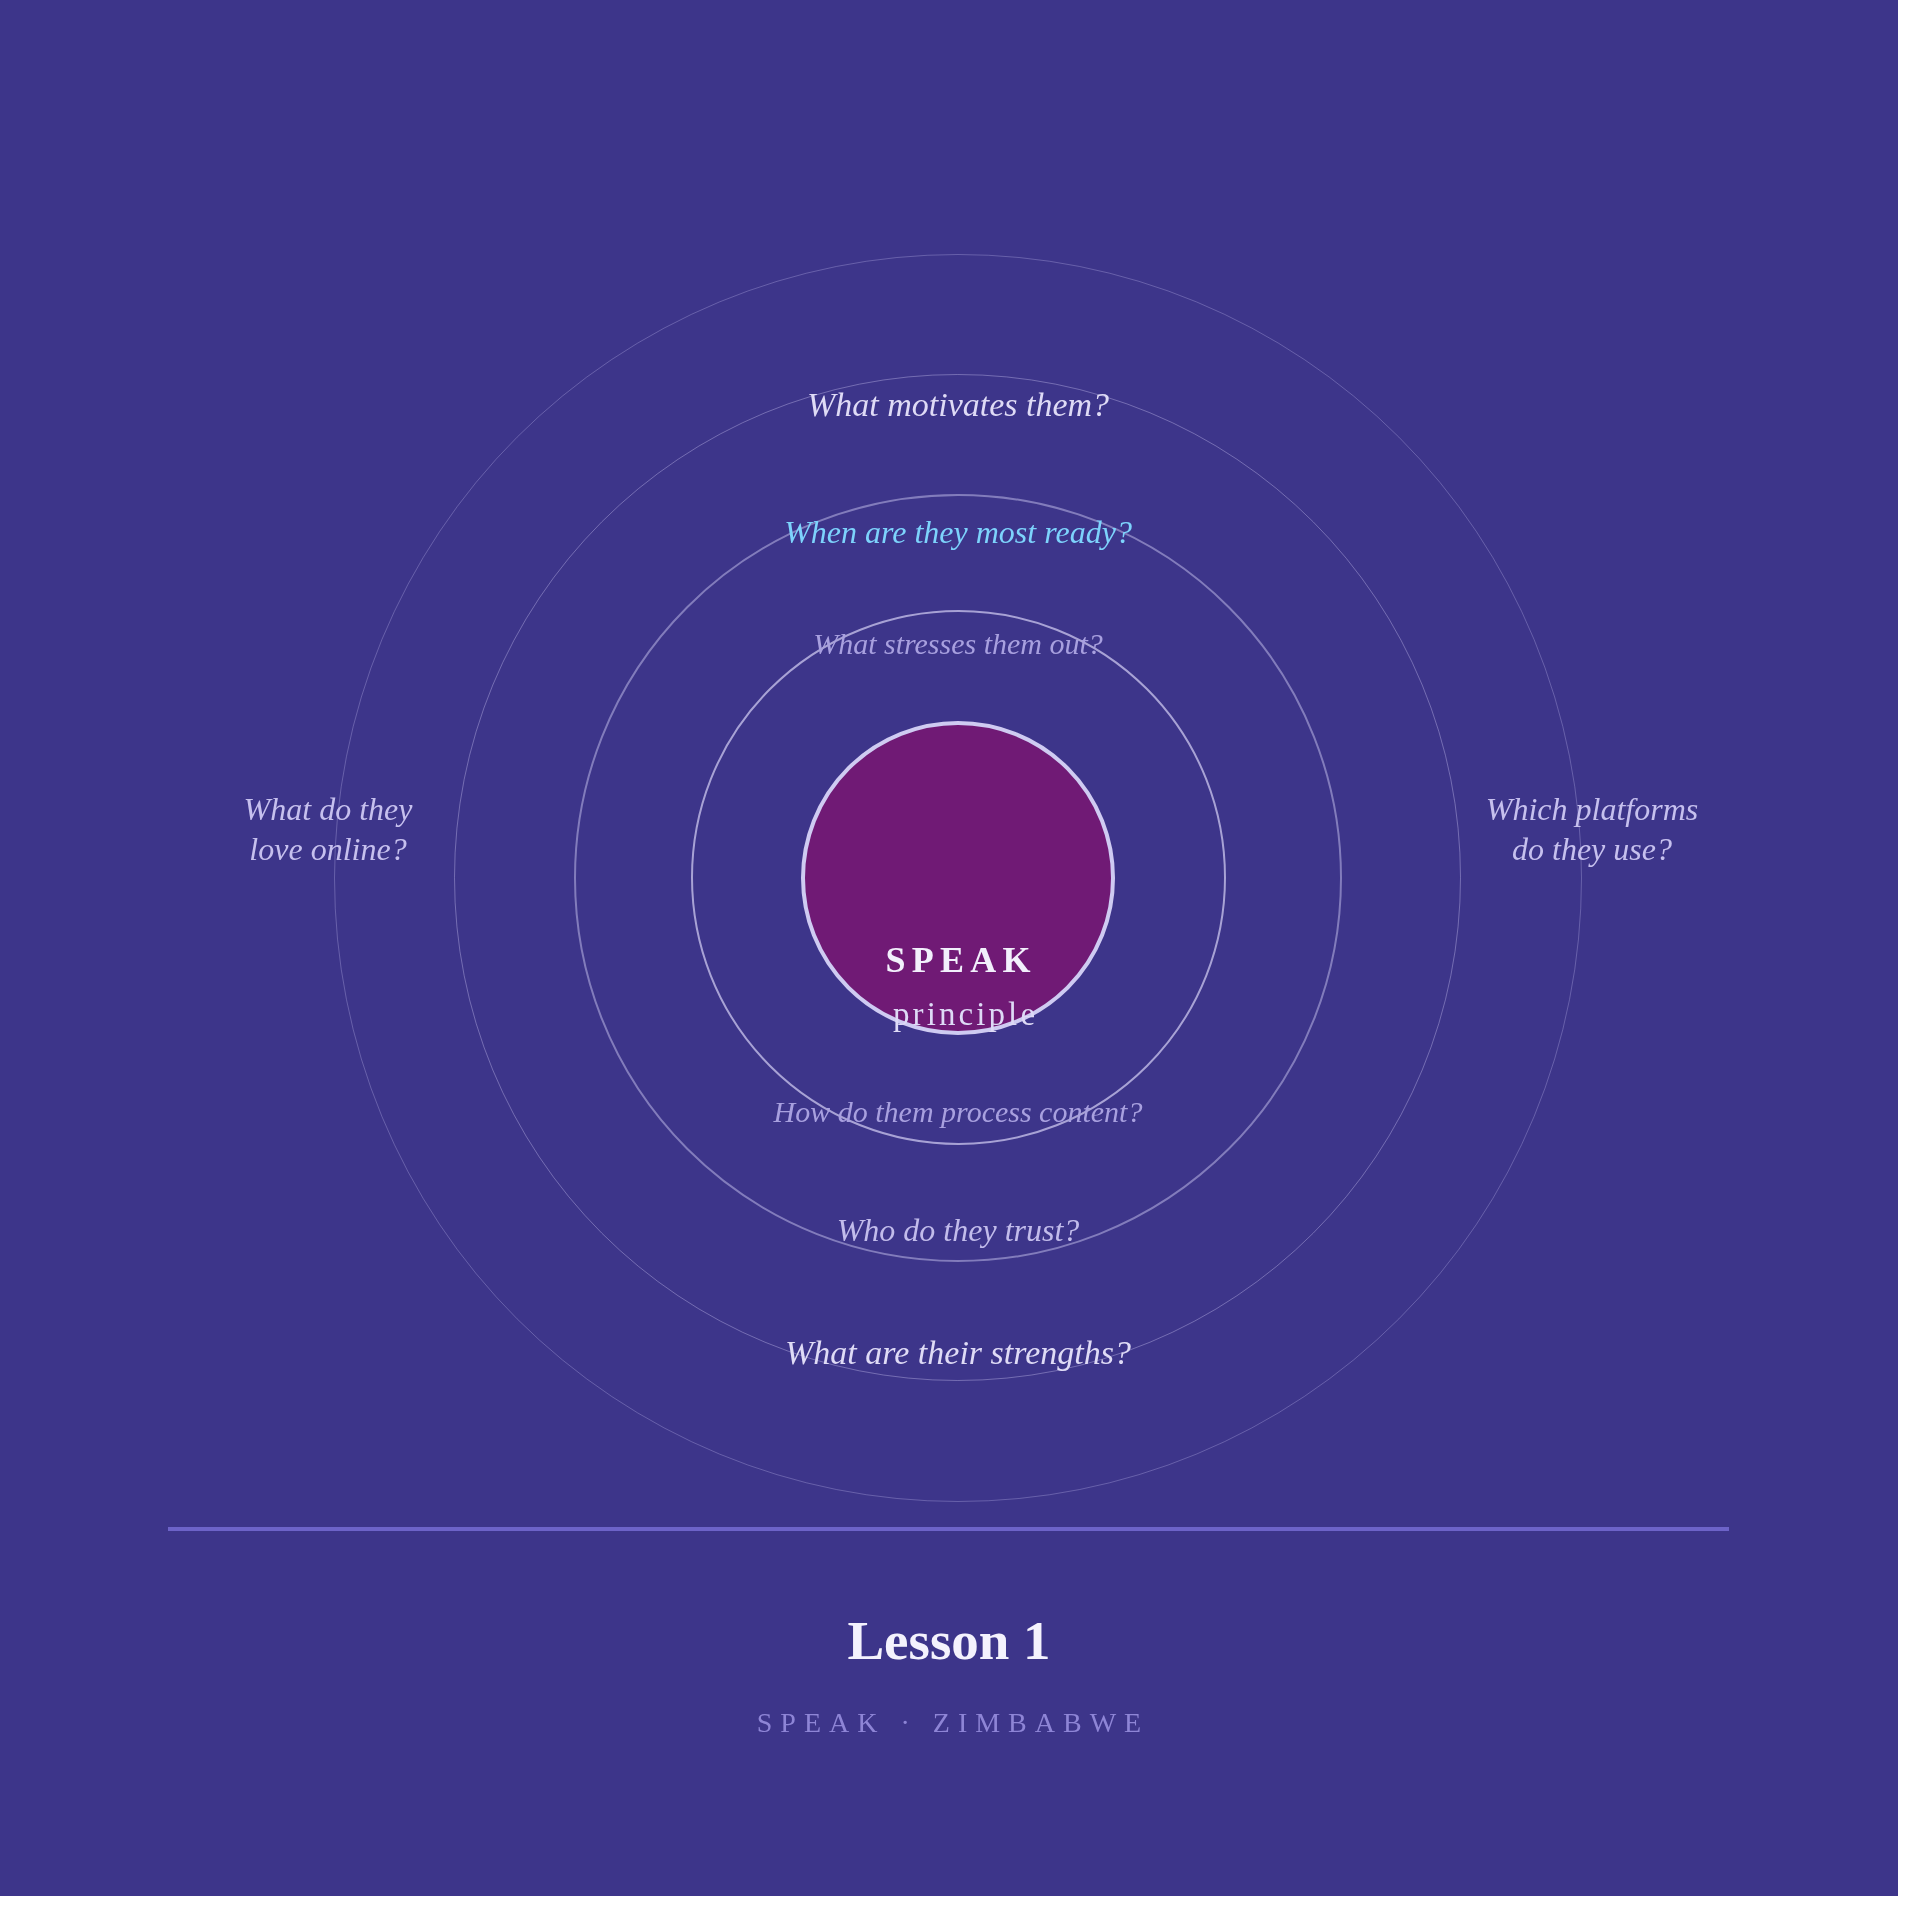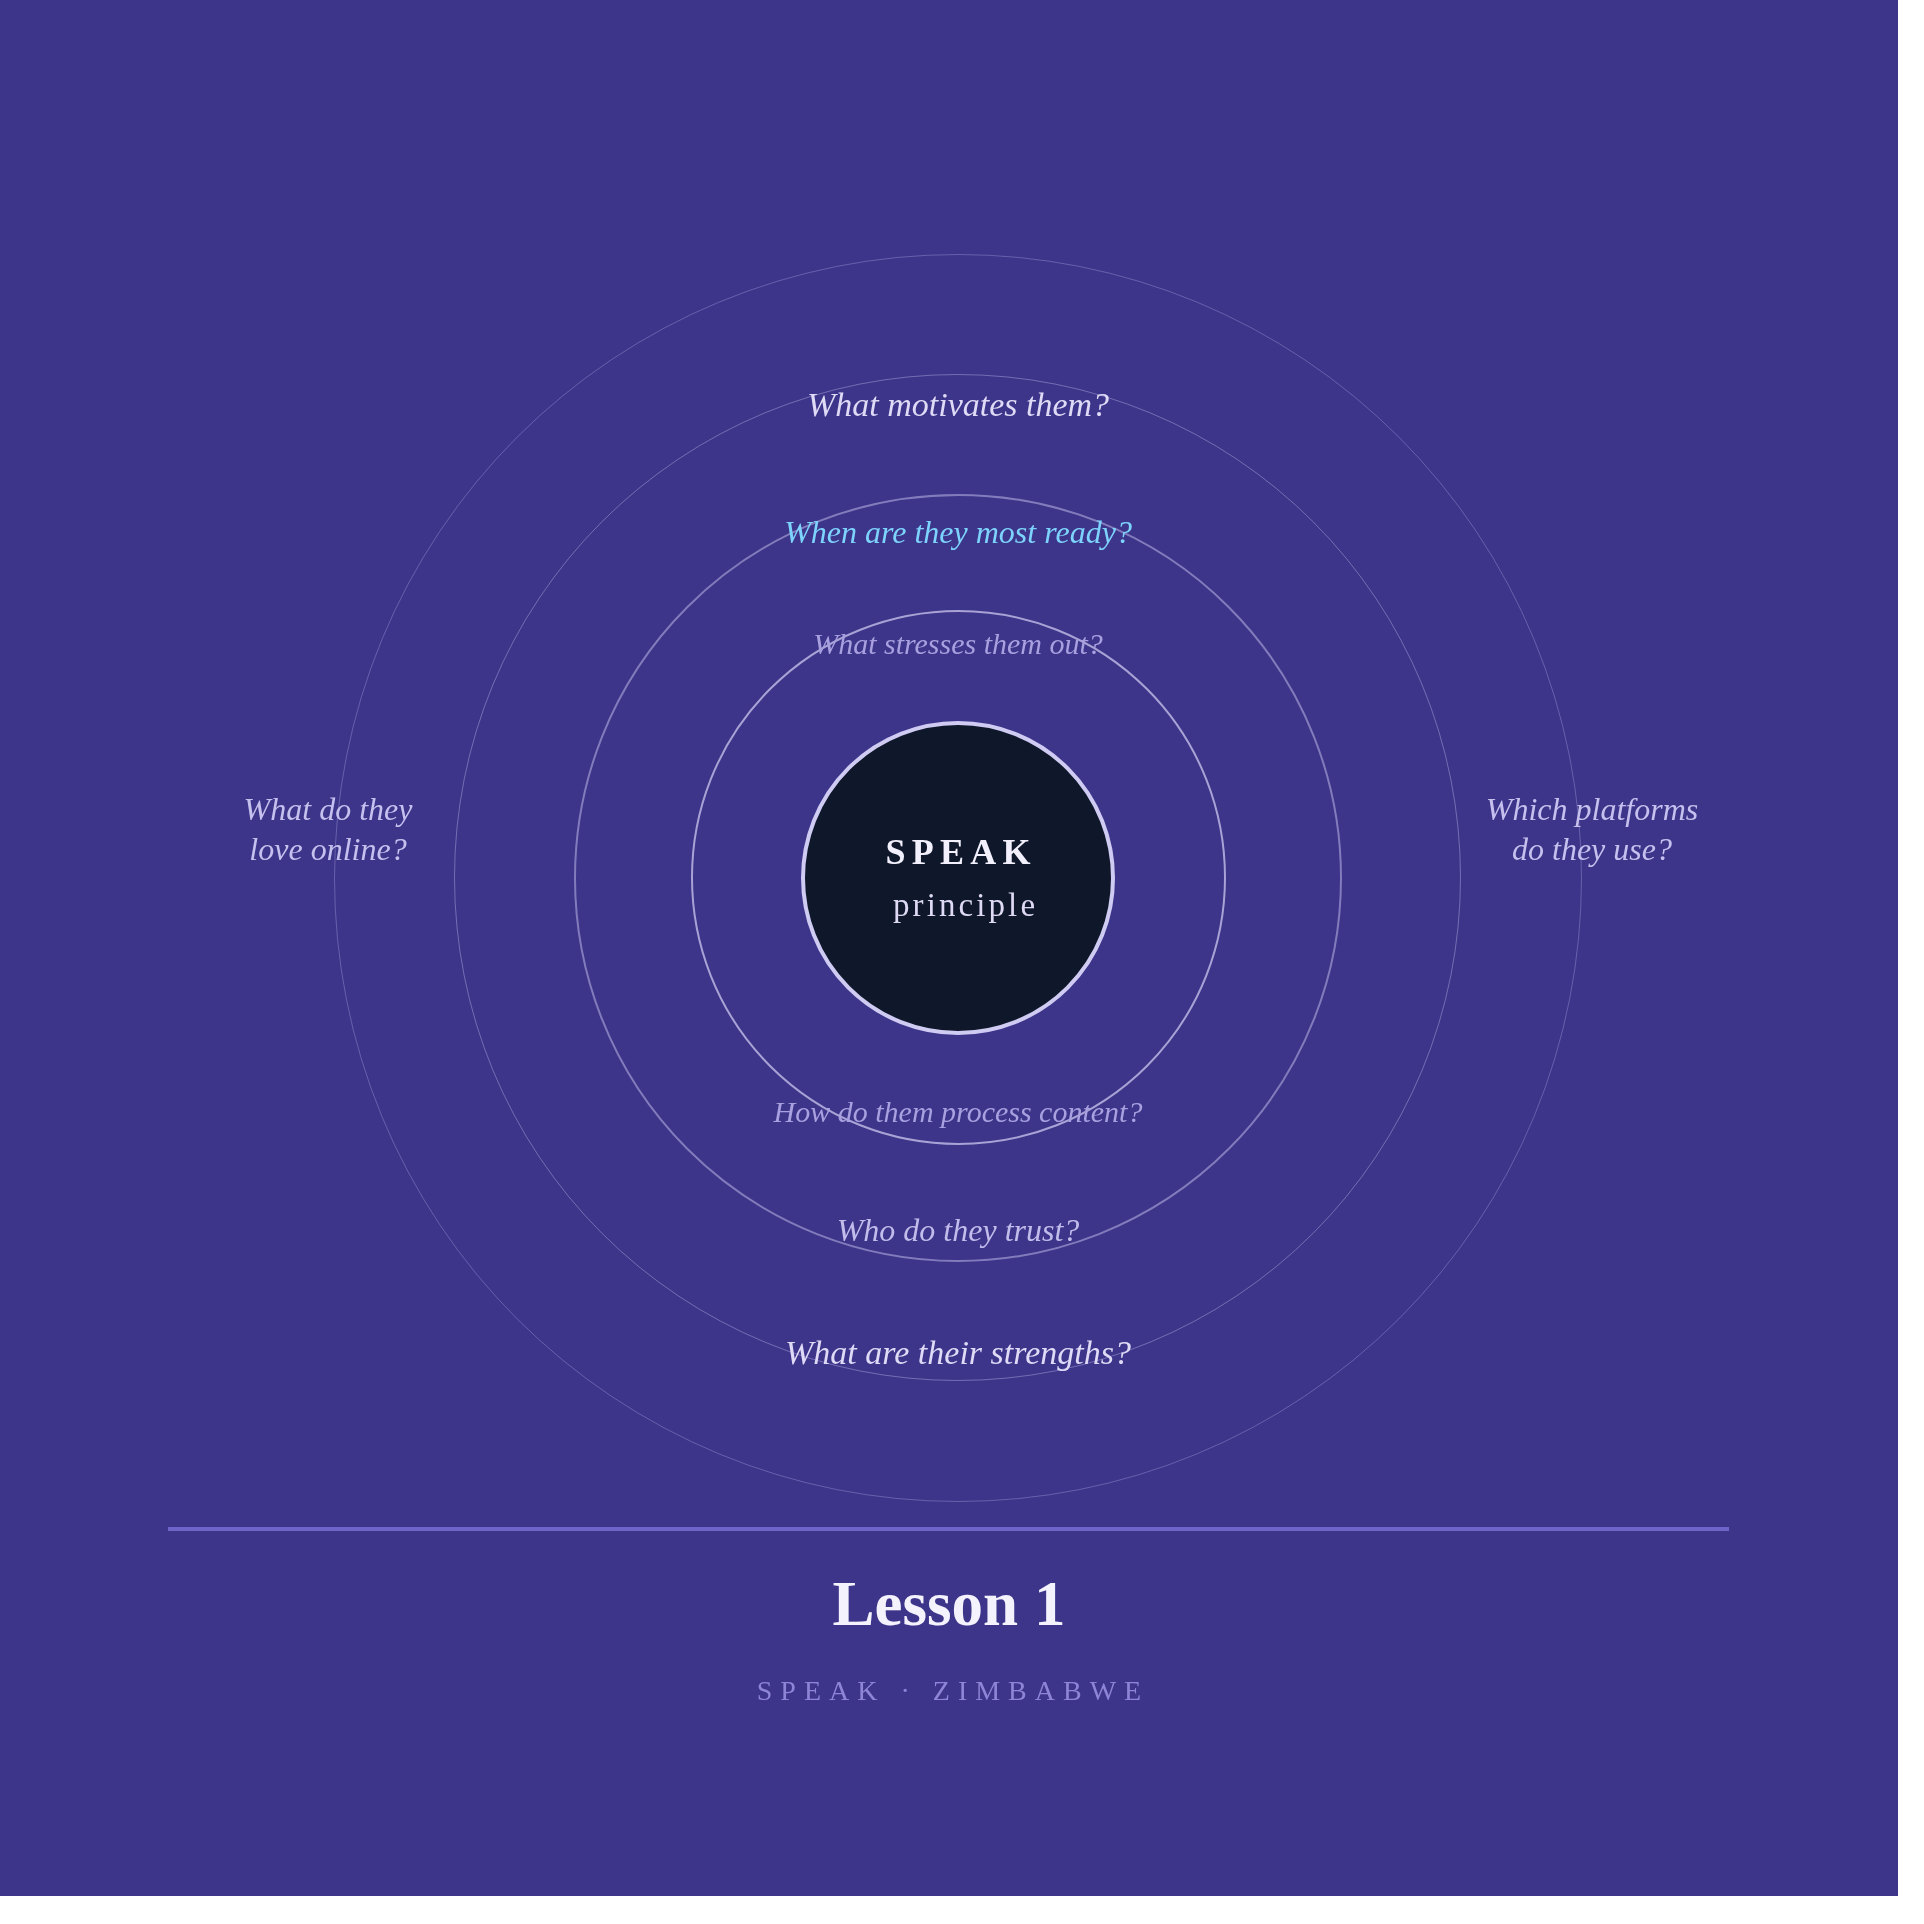--- a/index.html
+++ b/index.html
@@ -60,27 +60,27 @@
     width: 535px; height: 535px;
     left: 691px; top: 610px;
     border: 2.7px solid rgba(214,210,245,0.70);
   }
 
   .core {
     position: absolute;
     width: 314px; height: 314px;
     left: 801px; top: 721px;
     border-radius: 50%;
-    background: #0f172a;
+    background: #701a75;
     border: 4.5px solid #CFCBF2;
     box-sizing: border-box;
     display: flex;
     flex-direction: column;
     align-items: center;
-    justify-content: center;
+    justify-content: flex-end;
   }
   .core-title {
     font-family: "Liberation Serif", serif;
     font-weight: bold;
     font-size: 36px;
     letter-spacing: 6.2px;
     color: #F2F0FC;
     text-indent: 6.2px;
     line-height: 1;
     margin-bottom: 19.6px;
@@ -138,24 +138,24 @@
   .footer {
     position: absolute;
     left: 0;
     top: 1551px;
     width: 1898px;
     text-align: center;
   }
   .lesson-title {
     font-family: "Liberation Serif", serif;
     font-weight: bold;
-    font-size: 63px;
+    font-size: 55px;
     color: #F4F2FD;
     line-height: 1;
-    margin-top: 22px;
+    margin-top: 62px;
   }
   .lesson-sub {
     font-family: "Liberation Serif", serif;
     font-size: 46px;
     color: #D3CEF4;
     line-height: 1.32;
     margin-top: 36px;
   }
   .brand {
     font-family: "Liberation Serif", serif;

